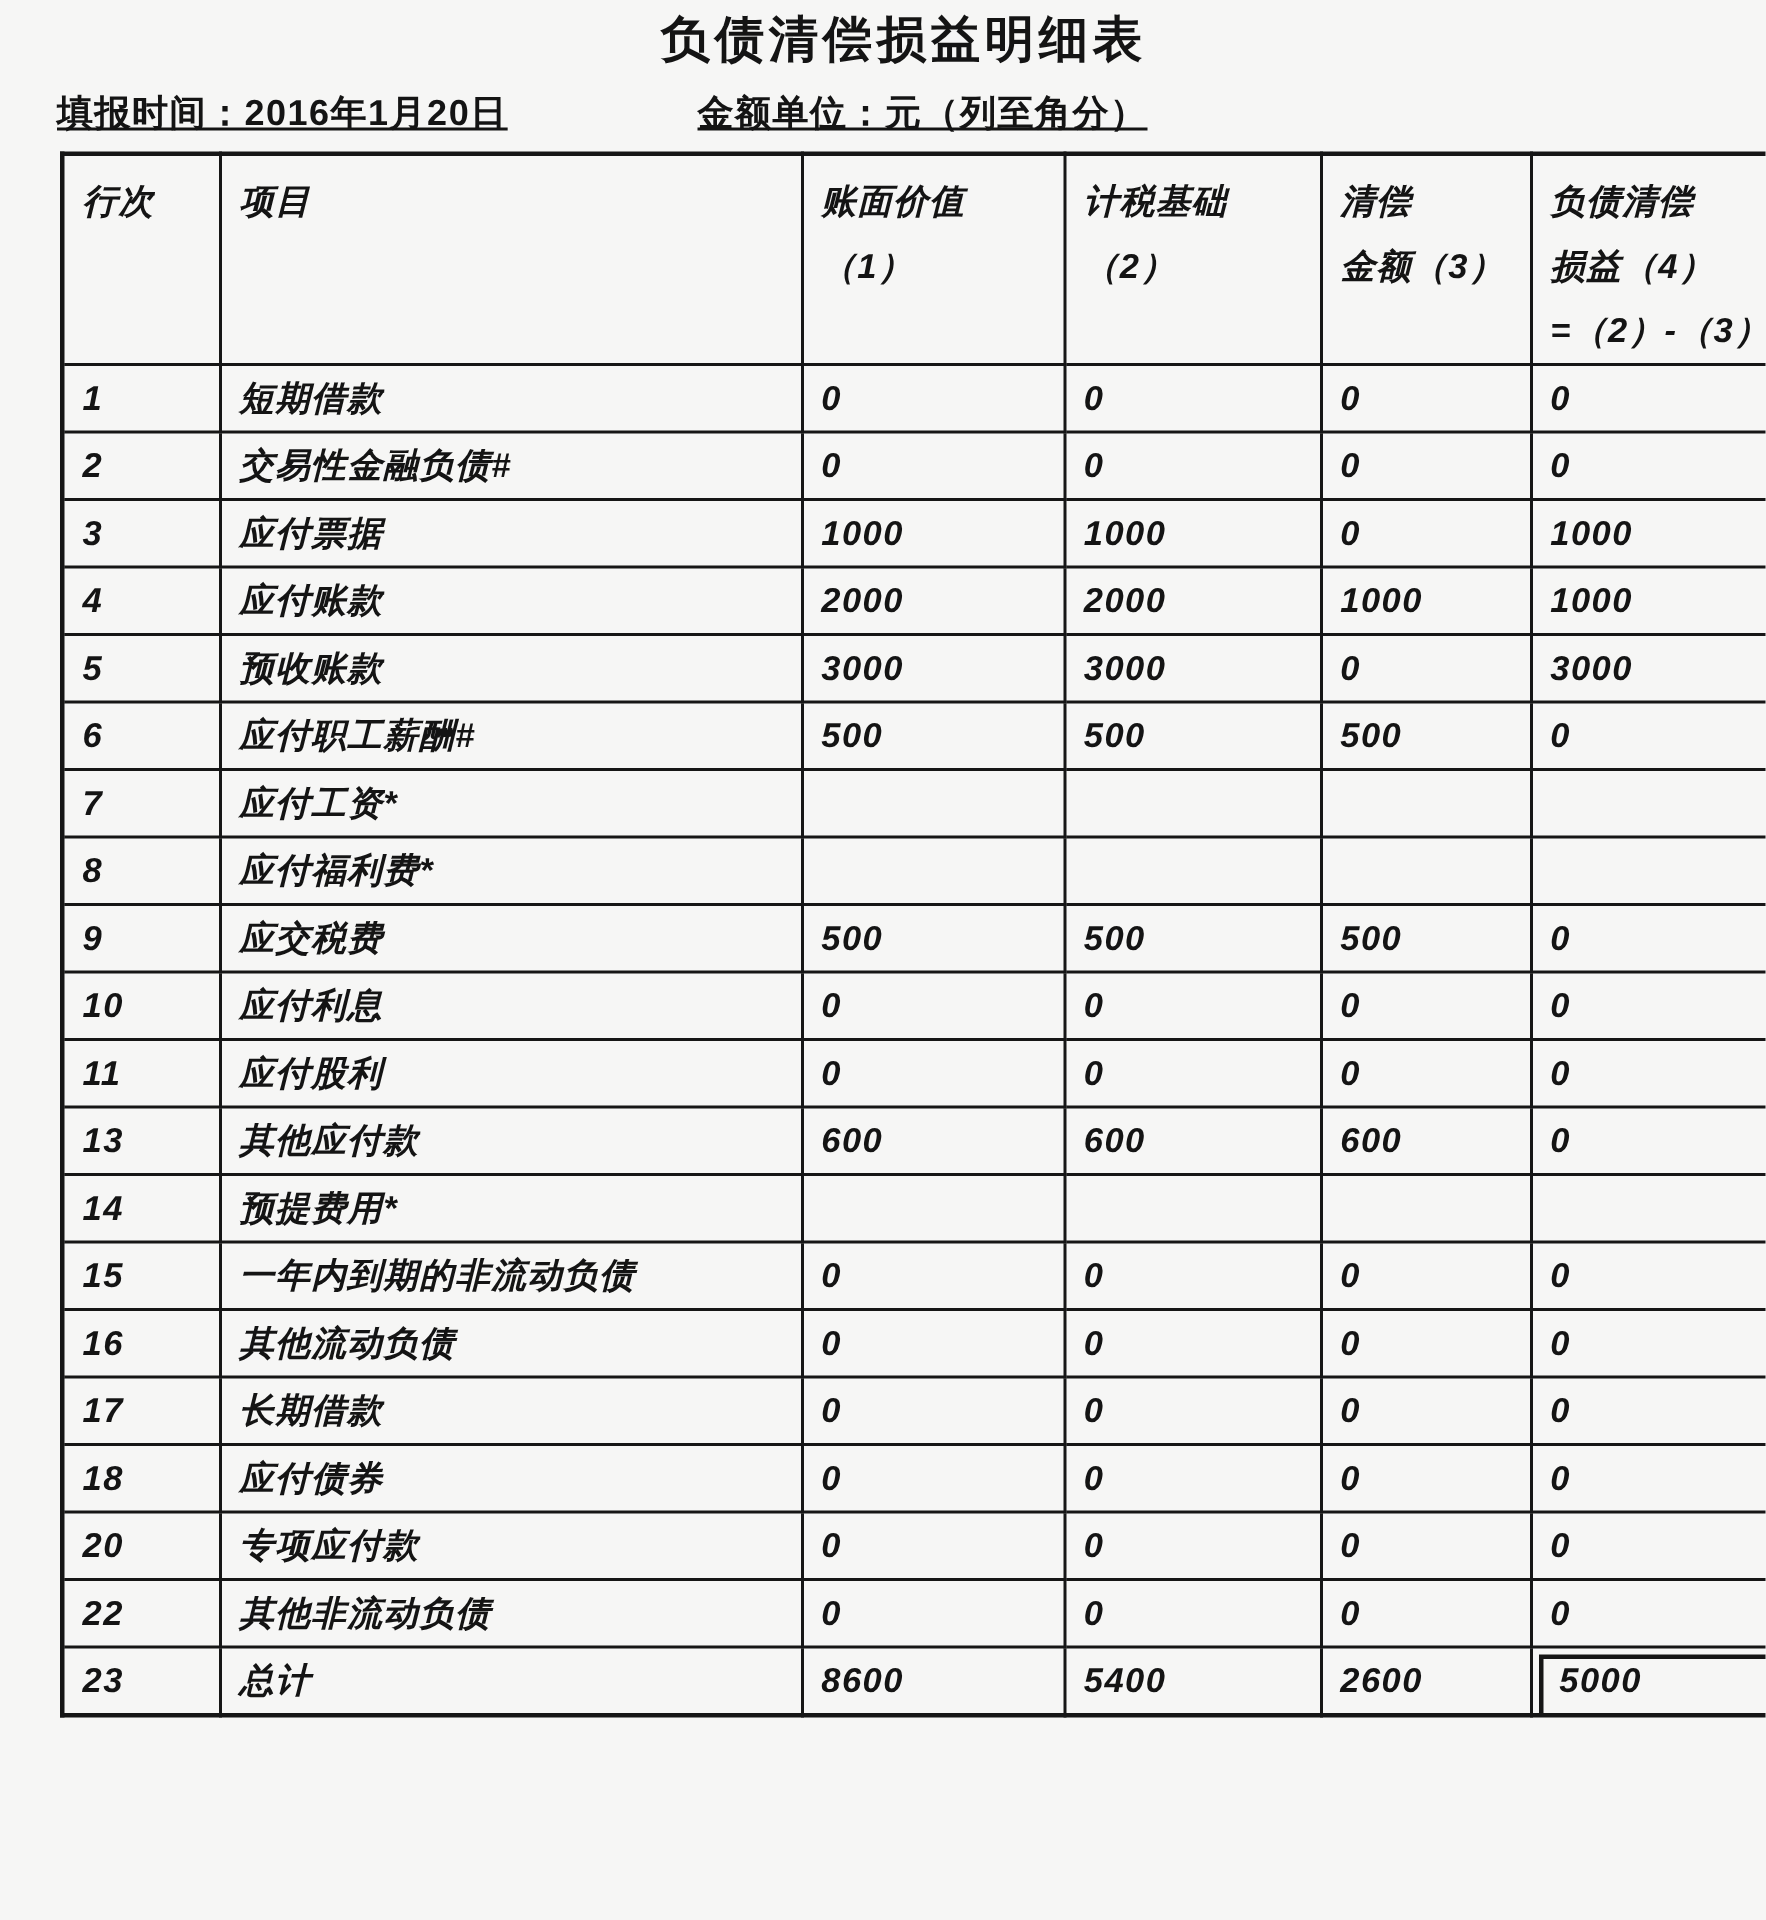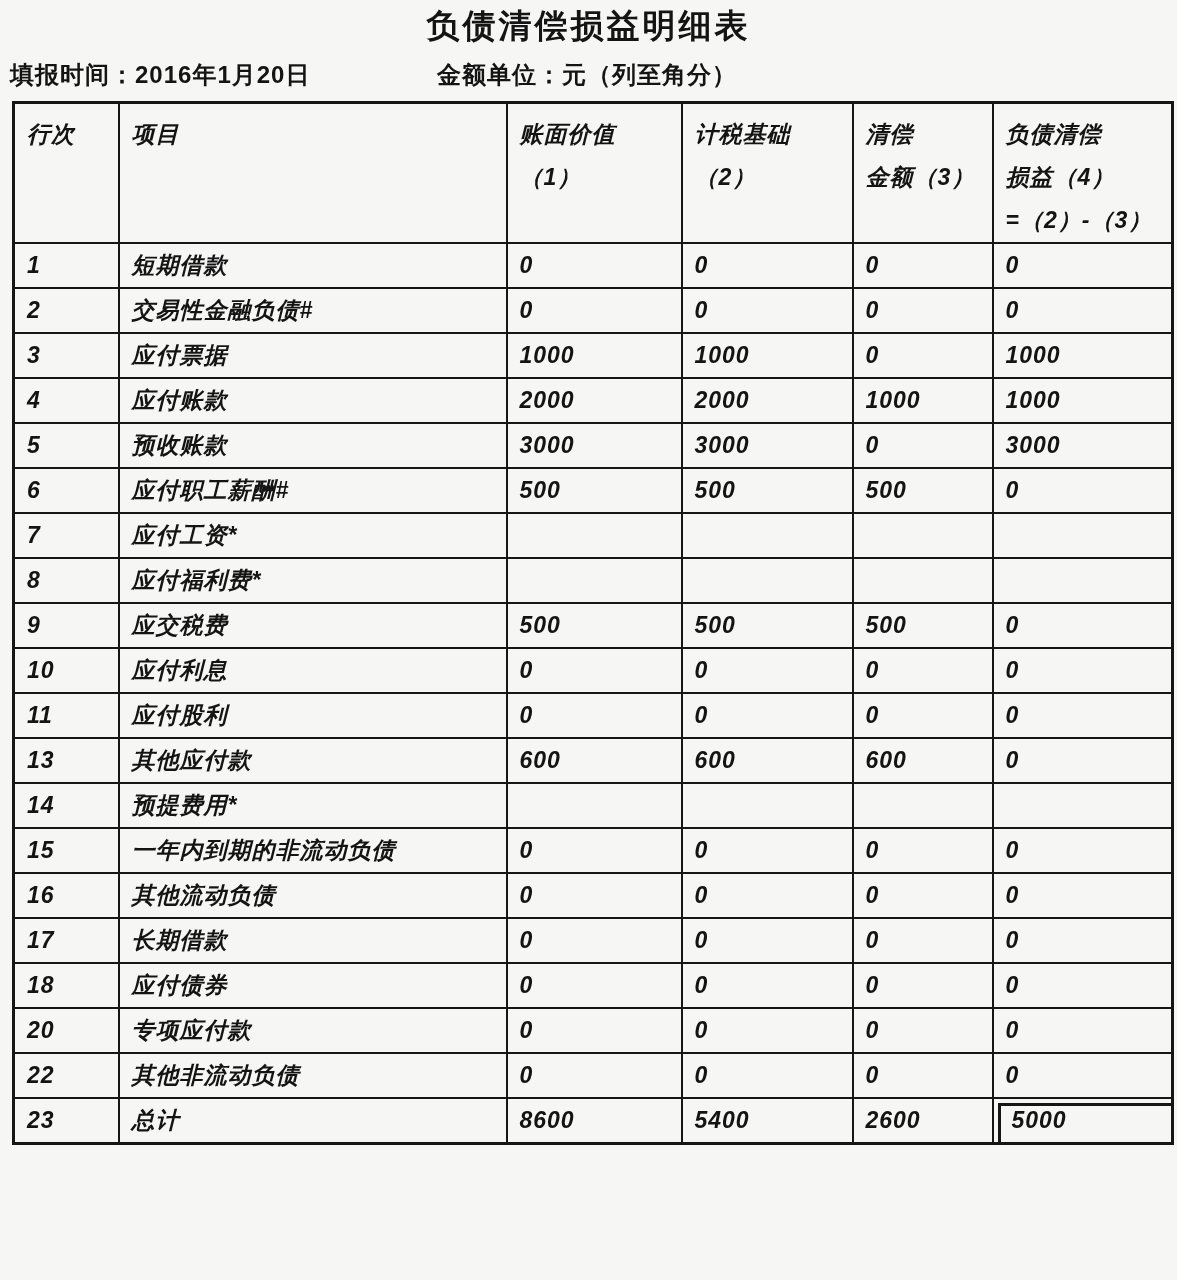--- a/index.html
+++ b/index.html
@@ -13,35 +13,37 @@
     height: 1280px;
     font-family: "Liberation Sans", "DejaVu Sans", sans-serif;
     font-weight: bold;
     color: #141414;
     overflow: hidden;
   }
   .page {
     position: relative;
     width: 1177px;
     height: 1280px;
+    padding-left: 28px;
   }
   .title {
     margin: 0;
     padding-top: 6px;
     text-align: center;
     font-size: 33px;
     letter-spacing: 3px;
     line-height: 1.2;
   }
   .meta {
     display: flex;
     align-items: baseline;
     font-size: 24px;
     margin: 13px 0 10px 10px;
     letter-spacing: 1px;
+    text-decoration: underline;
   }
   .meta .report-time {
     width: 427px;
     flex: 0 0 auto;
   }
   table.detail-table {
     table-layout: fixed;
     border-collapse: collapse;
     margin-left: 12px;
     width: 1159px;

